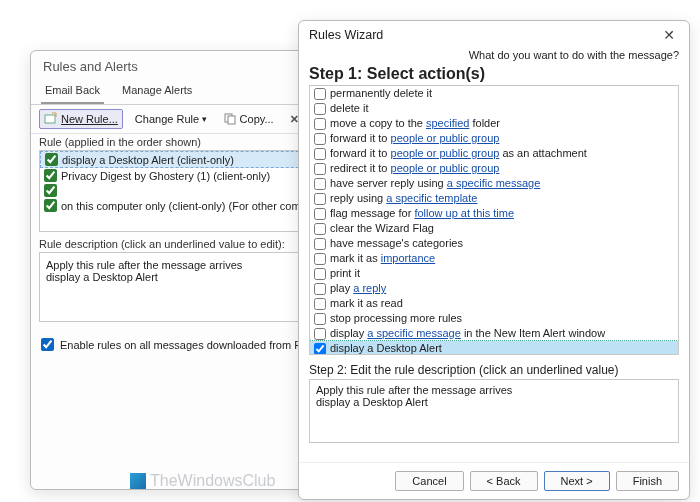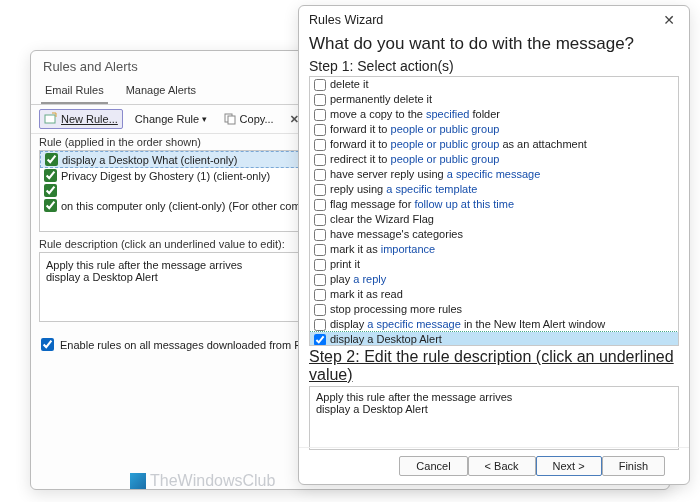--- a/index.html
+++ b/index.html
@@ -93,61 +93,62 @@
   }
   .chk-row {
     display: flex;
     align-items: center;
     gap: 6px;
     padding: 8px 10px;
   }
   .chk-row input { accent-color: #0a66c2; }
 
   
-  .fg-win { left: 298px; top: 5px; width: 392px; height: 480px; background:#fff; }
+  .fg-win { left: 298px; top: 20px; width: 392px; height: 480px; background:#fff; }
   .fg-header {
     display: flex;
     align-items: center;
     justify-content: space-between;
     padding: 6px 10px 4px;
   }
   .fg-title { font-size: 12.5px; color: #222; }
   .close-x { font-size: 14px; color: #444; cursor: pointer; padding: 0 4px; }
   .fg-body { padding: 2px 10px 6px; }
-  .prompt { font-size: 17px; padding-bottom: 4px; }
-  .step-lbl { font-size: 14px; padding-bottom: 2px; }
+  .prompt { font-size: 11px; padding-bottom: 4px; text-align: right; }
+  .step-lbl { font-size: 16px; padding-bottom: 2px; font-weight: bold; }
   .actions-box {
     border: 1px solid #c8c8c8;
     height: 270px;
     overflow-y: auto;
     background: #fff;
     font-size: 11px;
   }
   .act-row {
     display: flex;
     align-items: center;
     gap: 4px;
     padding: 0 4px;
     line-height: 15px;
   }
   .act-row.sel { background: #bfe1f6; outline: 1px dotted #4a8; }
   .act-row input { margin: 0; width: 12px; height: 12px; }
-  .lnk { color: #164eab; cursor: pointer; }
-  .step2-label { font-size: 16px; padding: 2px 0 2px; text-decoration: underline; }
+  .lnk { color: #164eab; text-decoration: underline; cursor: pointer; }
+  .step2-label { font-size: 12px; padding: 8px 0 2px; }
   .desc2 {
     border: 1px solid #c8c8c8;
     height: 64px;
     padding: 4px 6px;
     font-size: 11px;
     background: #fff;
   }
   .btn-row {
     display: flex;
     justify-content: flex-end;
-    padding: 8px 24px;
+    gap: 6px;
+    padding: 8px 10px;
     border-top: 1px solid #eee;
     position: absolute;
     bottom: 0; left: 0; right: 0;
   }
   .btn {
     border: 1px solid #b0b0b0;
     background: #fafafa;
     padding: 3px 16px;
     font-size: 11px;
     border-radius: 2px;
@@ -171,21 +172,21 @@
     display:inline-block;
     clip-path: polygon(0 0,100% 0,100% 100%,0 100%);
   }
 </style>
 </head>
 <body>
 
 <div class="win bg-win">
   <div class="bg-title">Rules and Alerts</div>
   <div class="tabs">
-    <div class="tab active">Email Rules</div>
+    <div class="tab active">Email Back</div>
     <div class="tab">Manage Alerts</div>
   </div>
   <div class="toolbar">
     <div class="tbtn selected">
       <span class="ico">
         <svg width="14" height="14">
             <rect x="1" y="3" width="10" height="8" fill="#fff" stroke="#6a8"></rect>
             <path d="M8 1 L12 1 L12 5" stroke="#d8a03a" fill="none"></path>
           </svg>
       </span>
@@ -206,21 +207,21 @@
     </div>
     <div class="tbtn">
       <span style="color:#555;font-weight:bold;">✕</span>
       <span>Delete</span>
     </div>
   </div>
   <div class="rule-header">Rule (applied in the order shown)</div>
   <div class="rule-list">
     <div class="rule-row sel">
       <input type="checkbox" checked="" style="">
-      <span>display a Desktop What  (client-only)</span>
+      <span>display a Desktop Alert  (client-only)</span>
     </div>
     <div class="rule-row">
       <input type="checkbox" checked="" style="">
       <span>Privacy Digest by Ghostery (1)  (client-only)</span>
     </div>
     <div class="rule-row">
       <input type="checkbox" checked="" style="">
     </div>
     <div class="rule-row">
       <input type="checkbox" checked="" style="">
@@ -242,25 +243,25 @@
   <div class="fg-header">
     <div class="fg-title">Rules Wizard</div>
     <div class="close-x">✕</div>
   </div>
   <div class="fg-body">
     <div class="prompt">What do you want to do with the message?</div>
     <div class="step-lbl">Step 1: Select action(s)</div>
     <div class="actions-box" id="actions-box">
         <div class="act-row">
           <input type="checkbox" style="">
+          <span>permanently delete it</span>
+        </div>
+        <div class="act-row">
+          <input type="checkbox" style="">
           <span>delete it</span>
-        </div>
-        <div class="act-row">
-          <input type="checkbox" style="">
-          <span>permanently delete it</span>
         </div>
         <div class="act-row">
           <input type="checkbox" style="">
           <span>move a copy to the <span class="lnk">specified</span> folder</span>
         </div>
         <div class="act-row">
           <input type="checkbox" style="">
           <span>forward it to <span class="lnk">people or public group</span></span>
         </div>
         <div class="act-row">

